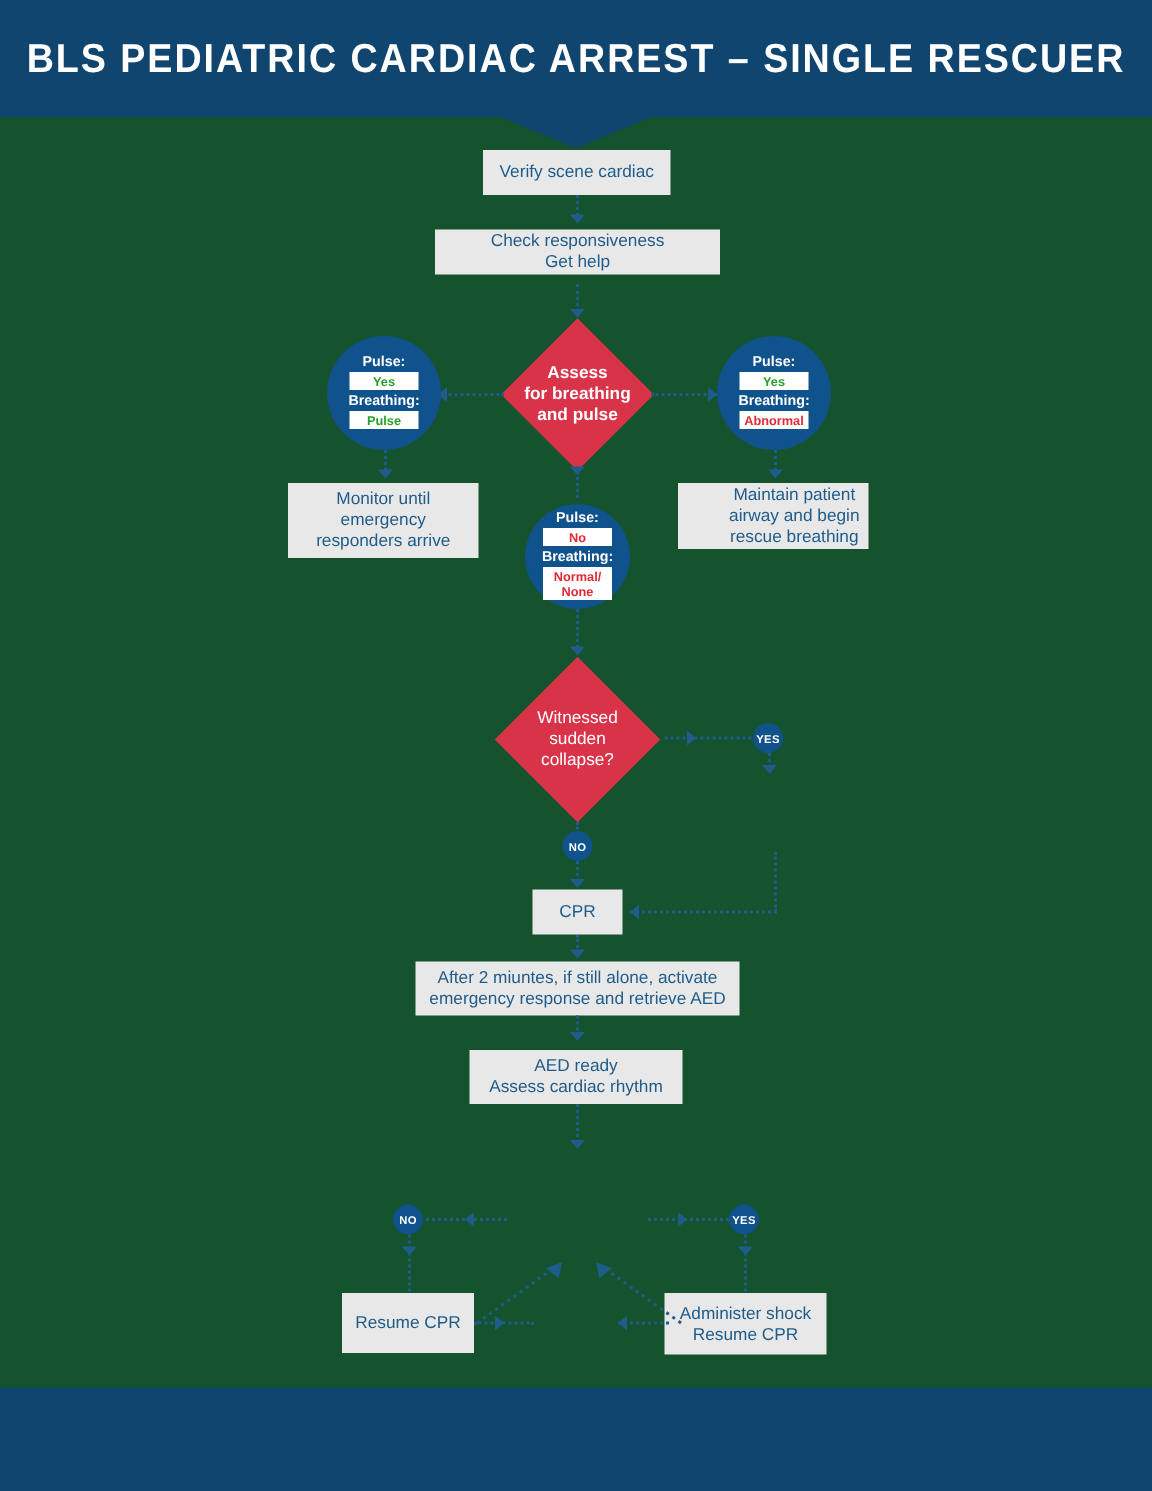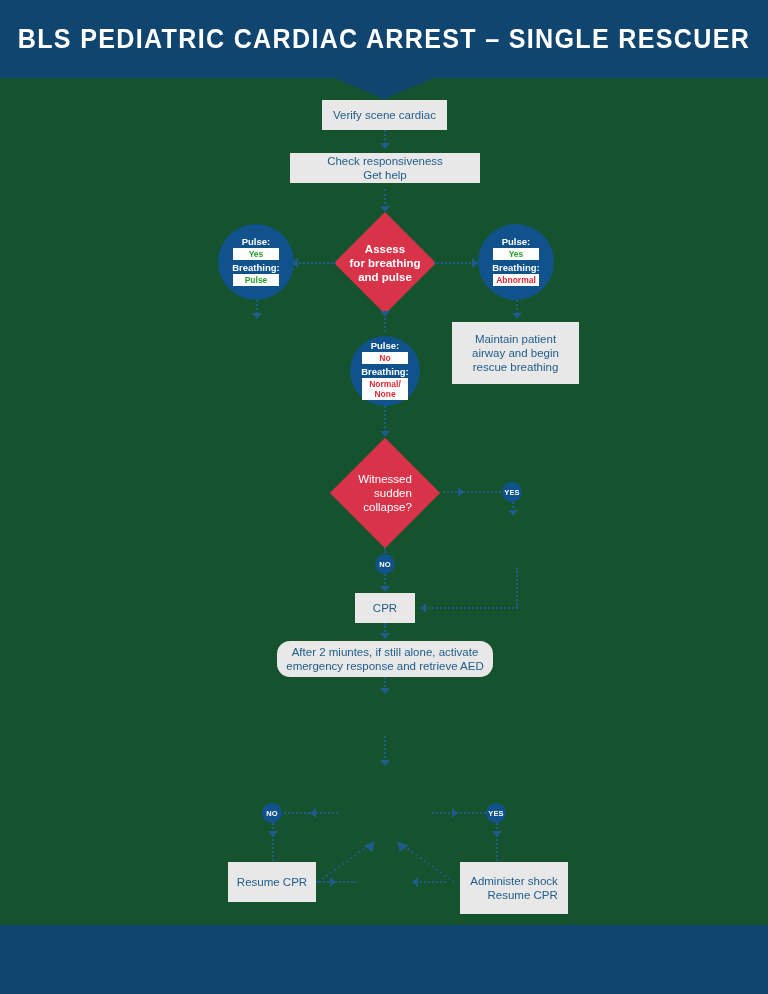--- a/index.html
+++ b/index.html
@@ -231,40 +231,45 @@
 
   <div class="node circle-node" style="left:478px; top:224px; width:76px; height:76px;">
     <div class="cn-label">Pulse:</div>
     <div class="cn-pill green">Yes</div>
     <div class="cn-label">Breathing:</div>
     <div class="cn-pill red">Abnormal</div>
   </div>
   <div class="conn conn-v" style="left:516px; top:300px; height:14px;"></div>
   <div class="arrow-d" style="left:512px; top:313px;"></div>
 
-
-  <div class="node box" style="left:452px; top:322px; width:127px; height:62px;">
+  <div class="node box" style="left:192px; top:322px; width:127px; height:50px;">
+    <span style="white-space:pre-line;">Monitor until
+emergency
+responders arrive</span>
+  </div>
+
+  <div class="node box" style="left:452px; top:322px; width:127px; height:44px;justify-content:flex-end;">
     <span style="white-space:pre-line;">Maintain patient
 airway and begin
 rescue breathing</span>
   </div>
 
   <div class="node circle-node" style="left:350px; top:336px; width:70px; height:70px;">
     <div class="cn-label">Pulse:</div>
     <div class="cn-pill red">No</div>
     <div class="cn-label">Breathing:</div>
     <div class="cn-pill red" style="white-space:pre-line;">Normal/
 None</div>
   </div>
   <div class="conn conn-v" style="left:384px; top:406px; height:26px;"></div>
   <div class="arrow-d" style="left:380px; top:431px;"></div>
 
   <div class="node" style="left:330px; top:438px; width:110px; height:110px;">
     <div class="diamond" style="position:absolute; left:16px; top:16px; width:78px; height:78px;"></div>
-    <div class="diamond-label" style="white-space:pre-line;text-align:right;">Witnessed
+    <div class="diamond-label" style="white-space:pre-line;">Witnessed
 sudden
 collapse?</div>
   </div>
 
   <div class="conn conn-h" style="left:443px; top:491px; width:58px;"></div>
   <div class="arrow-r" style="left:458px; top:487px;"></div>
   <div class="badge" style="left:502px; top:482px;">YES</div>
   <div class="conn conn-v" style="left:512px; top:502px; height:10px;"></div>
   <div class="arrow-d" style="left:508px; top:510px;"></div>
 
@@ -278,48 +283,52 @@
     <span>CPR</span>
   </div>
 
   <div class="conn conn-v" style="left:516px; top:568px; height:40px;"></div>
   <div class="conn conn-h" style="left:420px; top:607px; width:98px;"></div>
   <div class="arrow-l" style="left:420px; top:603px;"></div>
 
   <div class="conn conn-v" style="left:384px; top:623px; height:12px;"></div>
   <div class="arrow-d" style="left:380px; top:633px;"></div>
 
-  <div class="node box" style="left:277px; top:641px; width:216px; height:36px;border-radius:13px;">
+  <div class="node box" style="left:277px; top:641px; width:216px; height:36px;">
     <span style="white-space:pre-line;">After 2 miuntes, if still alone, activate
 emergency response and retrieve AED</span>
   </div>
   <div class="conn conn-v" style="left:384px; top:677px; height:14px;"></div>
   <div class="arrow-d" style="left:380px; top:688px;"></div>
 
+  <div class="node box" style="left:313px; top:700px; width:142px; height:36px;">
+    <span style="white-space:pre-line;">AED ready
+Assess cardiac rhythm</span>
+  </div>
   <div class="conn conn-v" style="left:384px; top:736px; height:26px;"></div>
   <div class="arrow-d" style="left:380px; top:760px;"></div>
 
 
   <div class="conn conn-h" style="left:284px; top:812px; width:54px;"></div>
   <div class="arrow-l" style="left:310px; top:808px;"></div>
   <div class="badge" style="left:262px; top:803px;">NO</div>
   <div class="conn conn-v" style="left:272px; top:823px; height:38px;"></div>
   <div class="arrow-d" style="left:268px; top:831px;"></div>
 
   <div class="conn conn-h" style="left:432px; top:812px; width:54px;"></div>
   <div class="arrow-r" style="left:452px; top:808px;"></div>
   <div class="badge" style="left:486px; top:803px;">YES</div>
   <div class="conn conn-v" style="left:496px; top:823px; height:38px;"></div>
   <div class="arrow-d" style="left:492px; top:831px;"></div>
 
   <div class="node box" style="left:228px; top:862px; width:88px; height:40px;">
     <span>Resume CPR</span>
   </div>
 
-  <div class="node box" style="left:460px; top:862px; width:108px; height:52px;text-align:right;">
+  <div class="node box" style="left:443px; top:862px; width:108px; height:41px;">
     <span style="white-space:pre-line;">Administer shock
 Resume CPR</span>
   </div>
 
   <svg class="diag-svg" style="left:316px; top:838px;" width="60" height="48">
     <line x1="2" y1="44" x2="55" y2="6" stroke="#1f5c8b" stroke-width="2" stroke-dasharray="2,3"></line>
     <polygon points="55,2 60,12 49,12" fill="#1f5c8b" transform="rotate(38 55 8)"></polygon>
   </svg>
   <svg class="diag-svg" style="left:396px; top:838px;" width="60" height="48">
     <line x1="58" y1="44" x2="5" y2="6" stroke="#1f5c8b" stroke-width="2" stroke-dasharray="2,3"></line>

